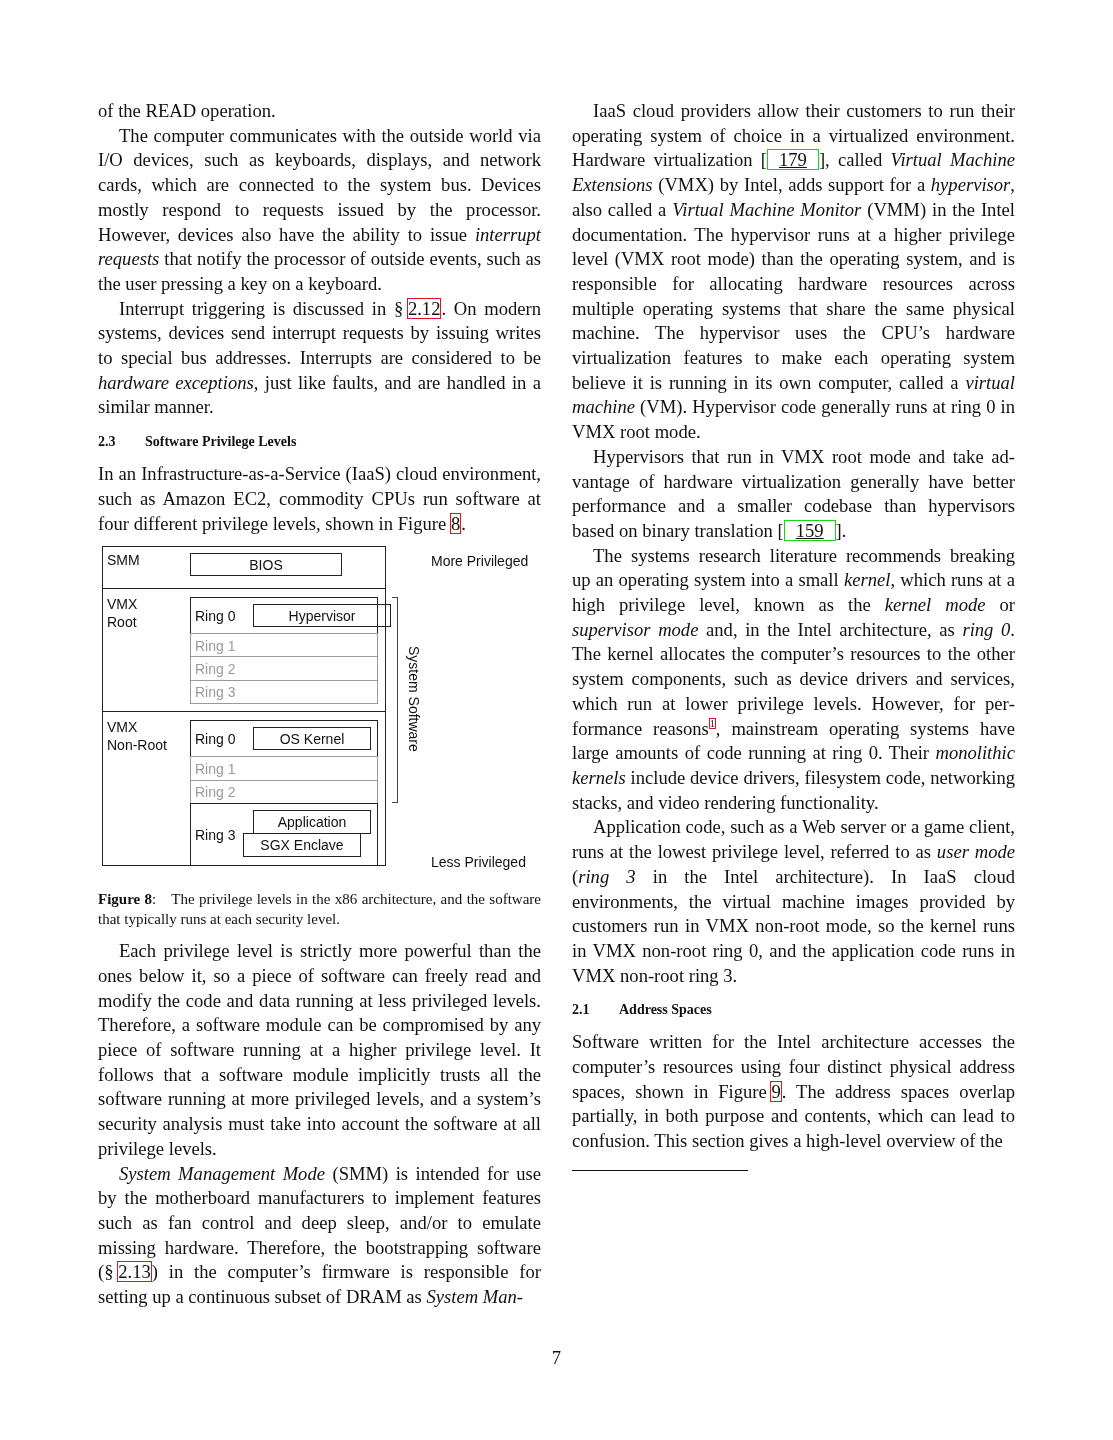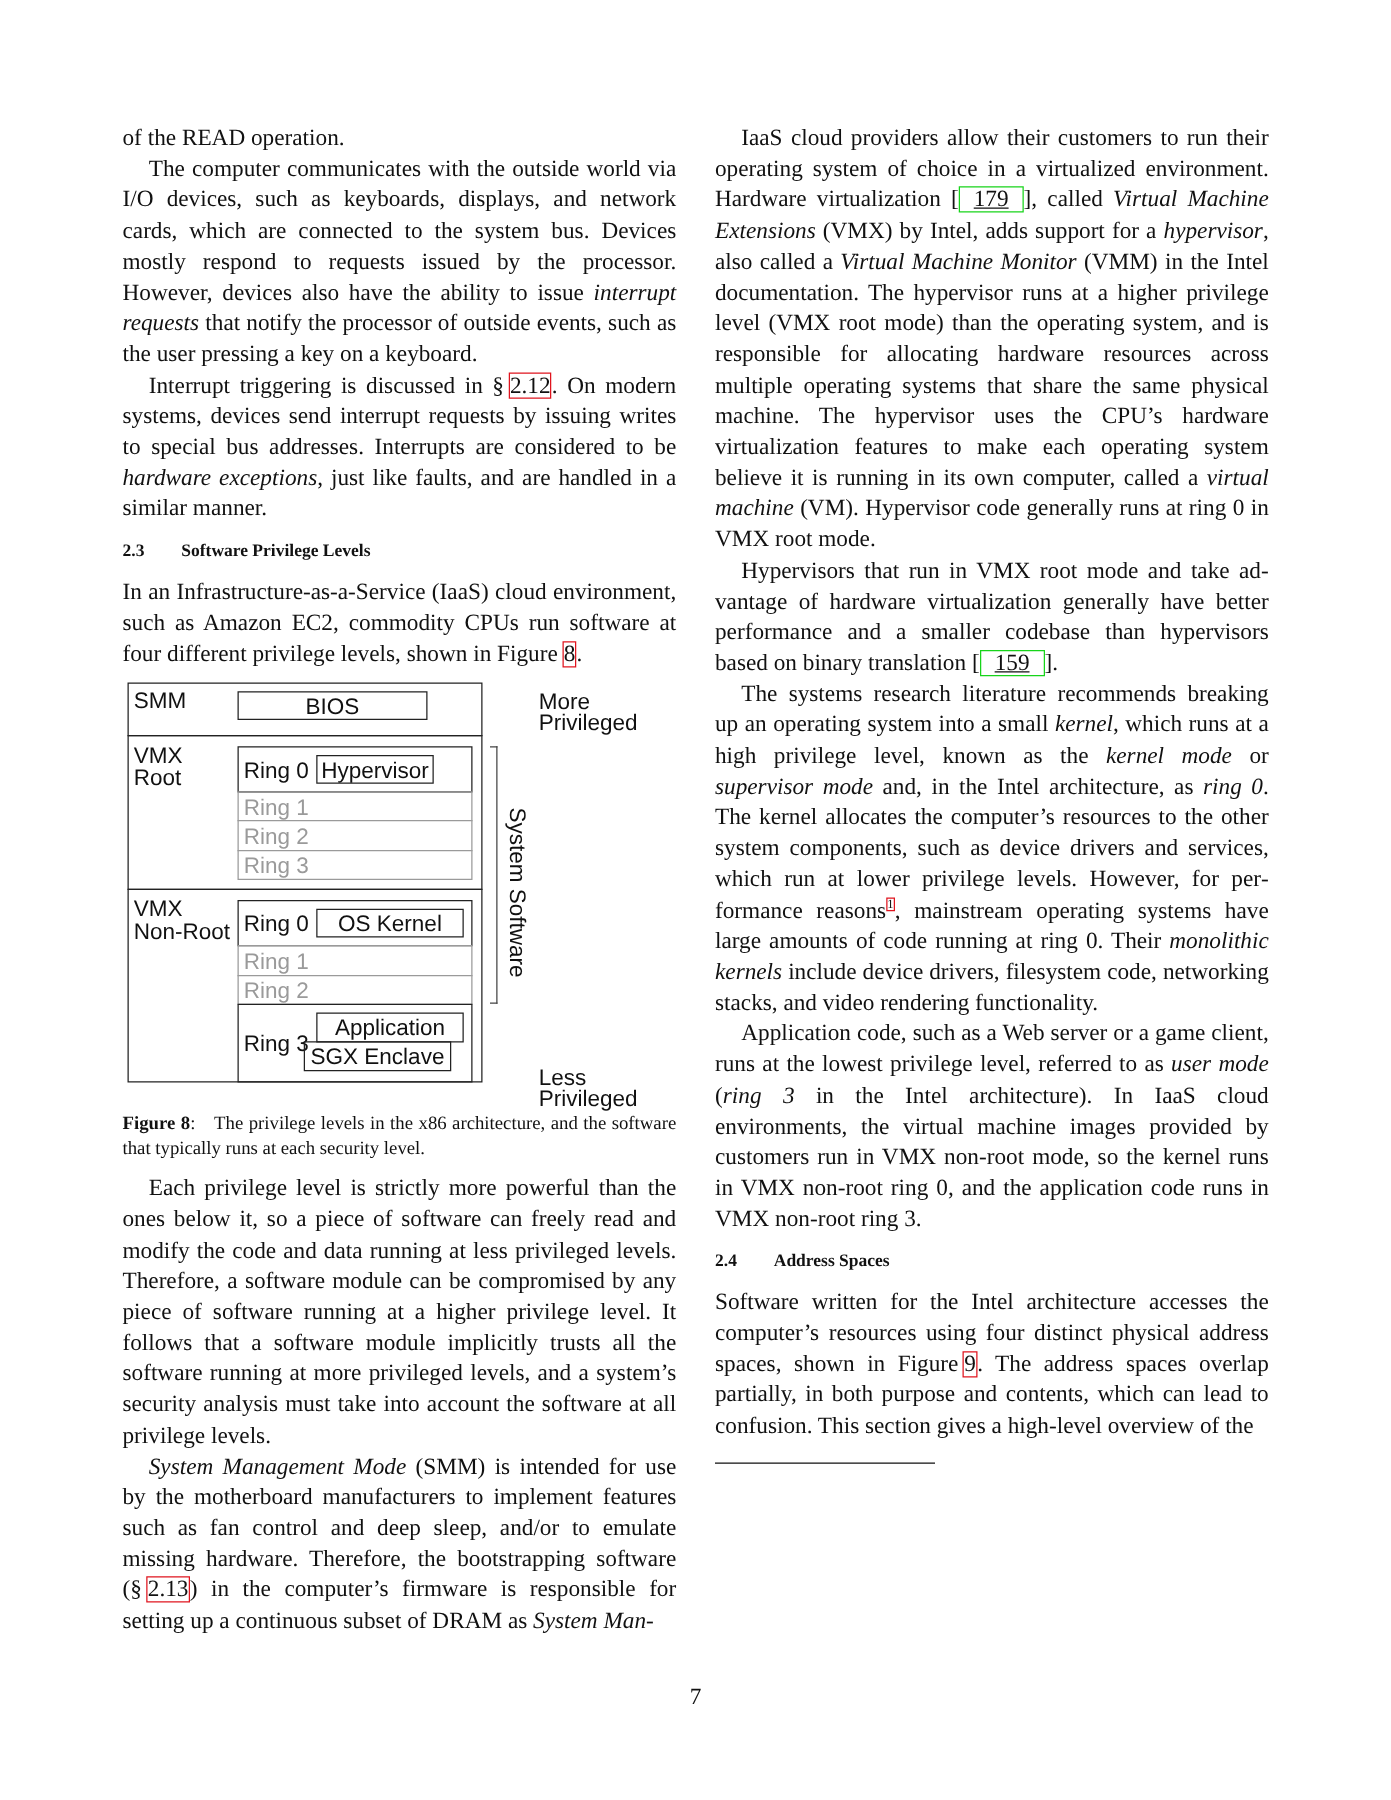--- a/index.html
+++ b/index.html
@@ -10,21 +10,21 @@
   .col.right { left: 572px; }
   .col p { margin: 0; text-indent: 21px; hyphens: manual; }
   .col p.noindent { text-indent: 0; }
   .smallcaps { font-variant: small-caps; }
   .ref-red { outline: 1.5px solid #e0141e; outline-offset: -1px; padding: 0 1px; }
   .ref-green { outline: 1.5px solid #17d41a; outline-offset: -1px; padding: 0 12px; text-decoration: underline; }
   h3 { margin: 10px 0 8px 0; font-size: 14px; font-weight: bold; line-height: 24px; }
   h3 .num { display: inline-block; width: 47px; }
   .figure { position: relative; height: 330px; margin: 10px 0 0 0; font-family: "Liberation Sans", sans-serif; }
   .box { position: absolute; border: 1.3px solid #222; box-sizing: border-box; }
-  .glabel { position: absolute; font-size: 18px; line-height: 17px; color: #111; }
+  .glabel { position: absolute; font-size: 14px; line-height: 17px; color: #111; }
   .gray { color: #9a9a9a; }
   .grayline { position: absolute; height: 0; border-top: 1.2px solid #9a9a9a; }
   .caption { font-size: 15px; line-height: 19.5px; margin: 14px 0 10px 0; text-align: justify; }
   .caption b { font-weight: bold; }
   .footrule { width: 176px; border-top: 1.2px solid #111; margin: 16px 0 4px 0; }
   .footnote { font-size: 15px; line-height: 19.5px; text-indent: 21px; margin: 0; }
   .footnote sup, .col sup { font-size: 10px; line-height: 0; }
   .pagenum { position: absolute; top: 1347px; left: 0; width: 1113px; text-align: center; font-size: 18.6px; }
 </style>
 </head>
@@ -49,21 +49,21 @@
 
     <span class="glabel" style="left:9px; top:6px;">SMM</span>
     <div class="box" style="left:92px; top:7px; width:152px; height:23px;">
       <span class="glabel" style="left:0; right:0; top:3px; text-align:center;">BIOS</span>
     </div>
 
     <span class="glabel" style="left:9px; top:50px;">VMX</span>
     <span class="glabel" style="left:9px; top:68px;">Root</span>
     <div class="box" style="left:92px; top:51px; width:188px; height:37px;"></div>
     <span class="glabel" style="left:97px; top:62px;">Ring 0</span>
-    <div class="box" style="left:155px; top:58px; width:94px; height:23px;">
+    <div class="box" style="left:155px; top:58px; width:138px; height:23px;">
       <span class="glabel" style="left:0; right:0; top:3px; text-align:center;">Hypervisor</span>
     </div>
     <div class="box" style="left:92px; top:87px; width:188px; height:71px; border-color:#9a9a9a;"></div>
     <div class="grayline" style="left:92px; top:110px; width:188px;"></div>
     <div class="grayline" style="left:92px; top:134px; width:188px;"></div>
     <span class="glabel gray" style="left:97px; top:92px;">Ring 1</span>
     <span class="glabel gray" style="left:97px; top:115px;">Ring 2</span>
     <span class="glabel gray" style="left:97px; top:138px;">Ring 3</span>
 
     <span class="glabel" style="left:9px; top:173px;">VMX</span>
@@ -103,20 +103,20 @@
 <div class="col right">
 
   <p><span>IaaS cloud providers allow their customers to run their operating system of choice in a virtualized environment. Hardware virtualization [</span><span class="ref-green">179</span><span>], called </span><i>Virtual Machine Extensions</i><span> (VMX) by Intel, adds support for a </span><i>hypervi­sor</i><span>, also called a </span><i>Virtual Machine Monitor</i><span> (VMM) in the Intel documentation. The hypervisor runs at a higher privilege level (VMX root mode) than the operating sys­tem, and is responsible for allocating hardware resources across multiple operating systems that share the same physical machine. The hypervisor uses the CPU’s hard­ware virtualization features to make each operating sys­tem believe it is running in its own computer, called a </span><i>virtual machine</i><span> (VM). Hypervisor code generally runs at ring 0 in VMX root mode.</span></p>
 
   <p><span>Hypervisors that run in VMX root mode and take ad­vantage of hardware virtualization generally have better performance and a smaller codebase than hypervisors based on binary translation [</span><span class="ref-green">159</span><span>].</span></p>
 
   <p><span>The systems research literature recommends breaking up an operating system into a small </span><i>kernel</i><span>, which runs at a high privilege level, known as the </span><i>kernel mode</i><span> or </span><i>supervisor mode</i><span> and, in the Intel architecture, as </span><i>ring 0</i><span>. The kernel allocates the computer’s resources to the other system components, such as device drivers and services, which run at lower privilege levels.  However, for per­formance reasons</span><sup class="ref-red">1</sup><span>, mainstream operating systems have large amounts of code running at ring 0. Their </span><i>monolithic kernels</i><span> include device drivers, filesystem code, network­ing stacks, and video rendering functionality.</span></p>
 
   <p><span>Application code, such as a Web server or a game client, runs at the lowest privilege level, referred to as </span><i>user mode</i><span> (</span><i>ring 3</i><span> in the Intel architecture). In IaaS cloud environments, the virtual machine images provided by customers run in VMX non-root mode, so the kernel runs in VMX non-root ring 0, and the application code runs in VMX non-root ring 3.</span></p>
 
-  <h3><span class="num">2.4</span><span>Address Spaces</span></h3>
+  <h3><span class="num">2.1</span><span>Address Spaces</span></h3>
 
   <p class="noindent"><span>Software written for the Intel architecture accesses the computer’s resources using four distinct physical address spaces, shown in Figure </span><span class="ref-red">9</span><span>. The address spaces overlap partially, in both purpose and contents, which can lead to confusion. This section gives a high-level overview of the</span></p>
 
   <div class="footrule"></div>
 </div>
 
 <div class="pagenum">7</div>
 
 </body></html>

